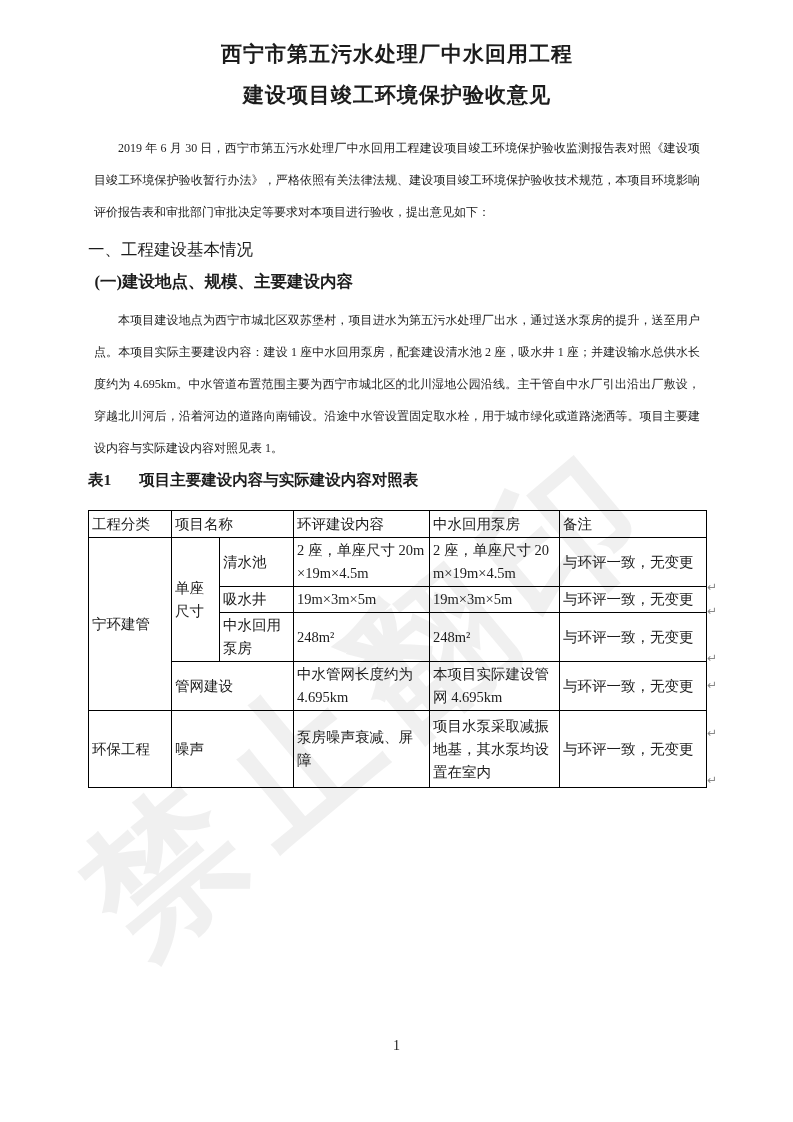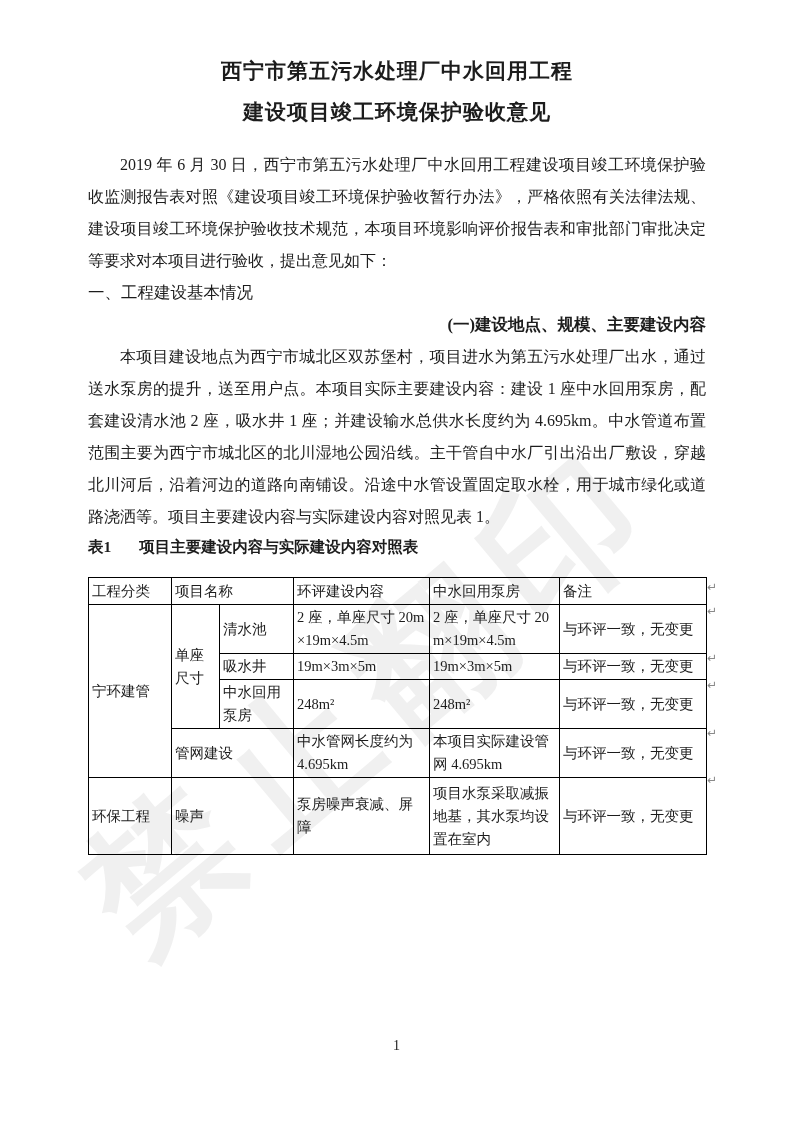--- a/index.html
+++ b/index.html
@@ -22,43 +22,42 @@
     top: 0;
     width: 618px;
   }
   .doc-title {
     text-align: center;
     font-weight: bold;
     font-size: 21px;
     letter-spacing: 1px;
     line-height: 1.0;
   }
-  .doc-title.first { margin-top: 61px; }
+  .doc-title.first { margin-top: 44px; }
   .doc-title.second { margin-top: 20px; }
   .para {
-    font-size: 16px;
+    font-size: 12px;
     line-height: 32px;
     text-align: justify;
     text-indent: 2em;
-    margin: 0;
+    margin: 6px;
   }
   .para.intro { margin-top: 26px; }
   .heading-1 {
     font-size: 16.5px;
     font-weight: normal;
     line-height: 32px;
     margin: 0;
   }
   .heading-2 {
     font-size: 16.5px;
     font-weight: bold;
     line-height: 32px;
     margin: 0;
     text-indent: 0.4em;
-    text-align: right;
   }
   .table-caption {
     text-align: left;
     font-weight: bold;
     font-size: 15.5px;
     margin-top: 4px;
     margin-bottom: 19px;
   }
   .caption-gap { display: inline-block; width: 28px; }
   table.cmp {

